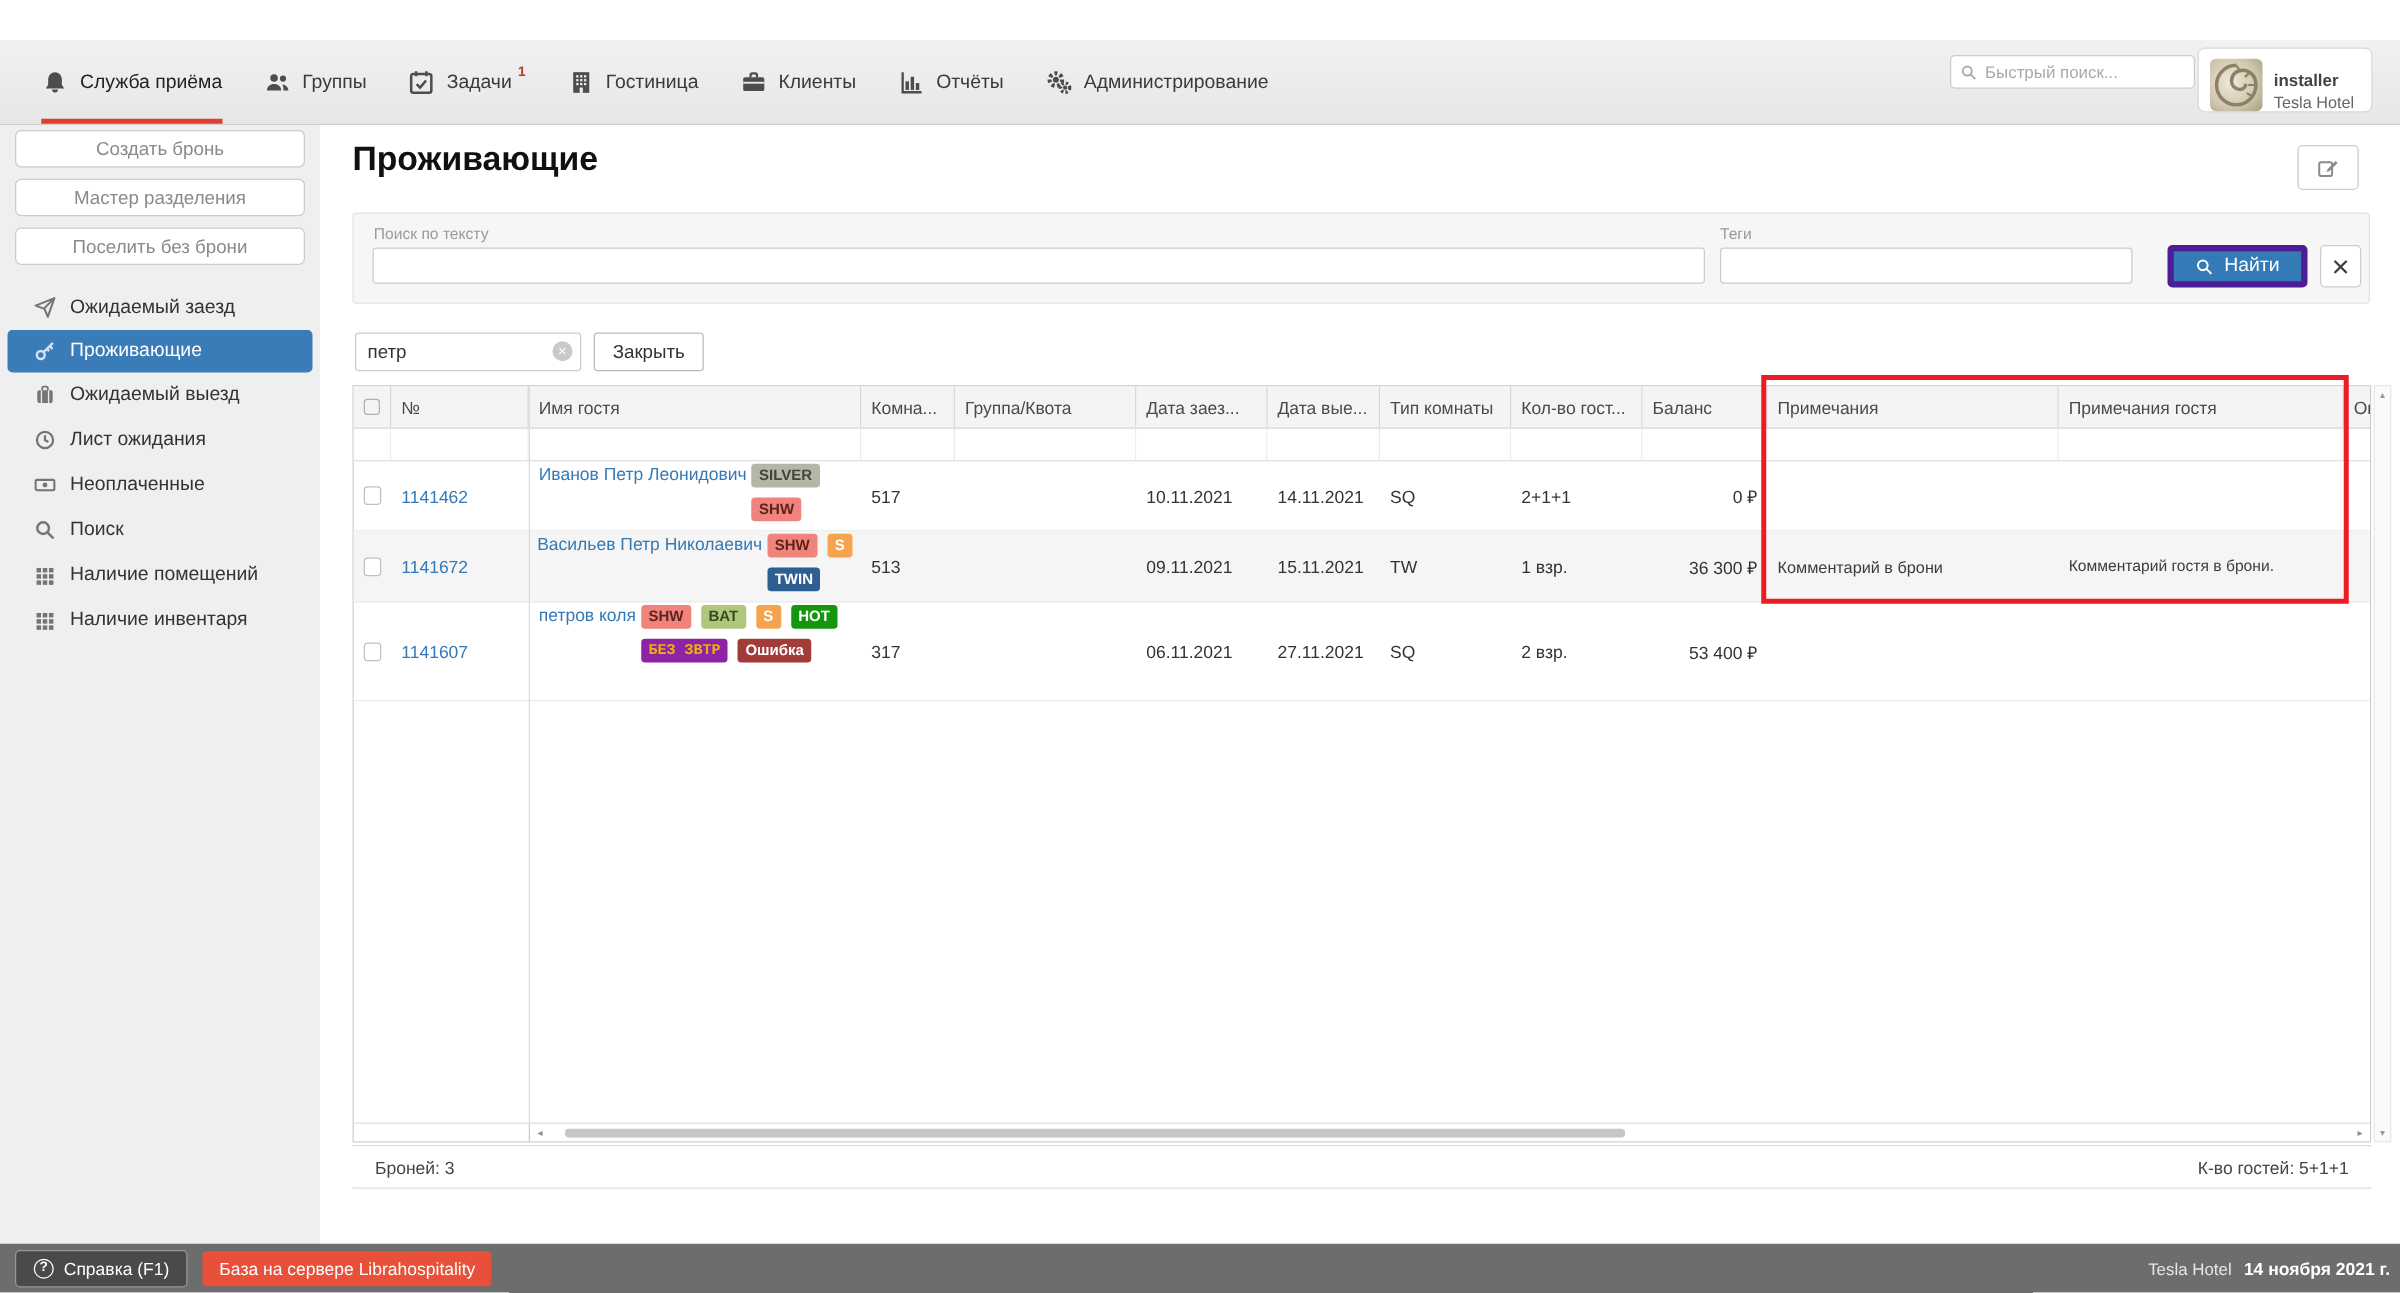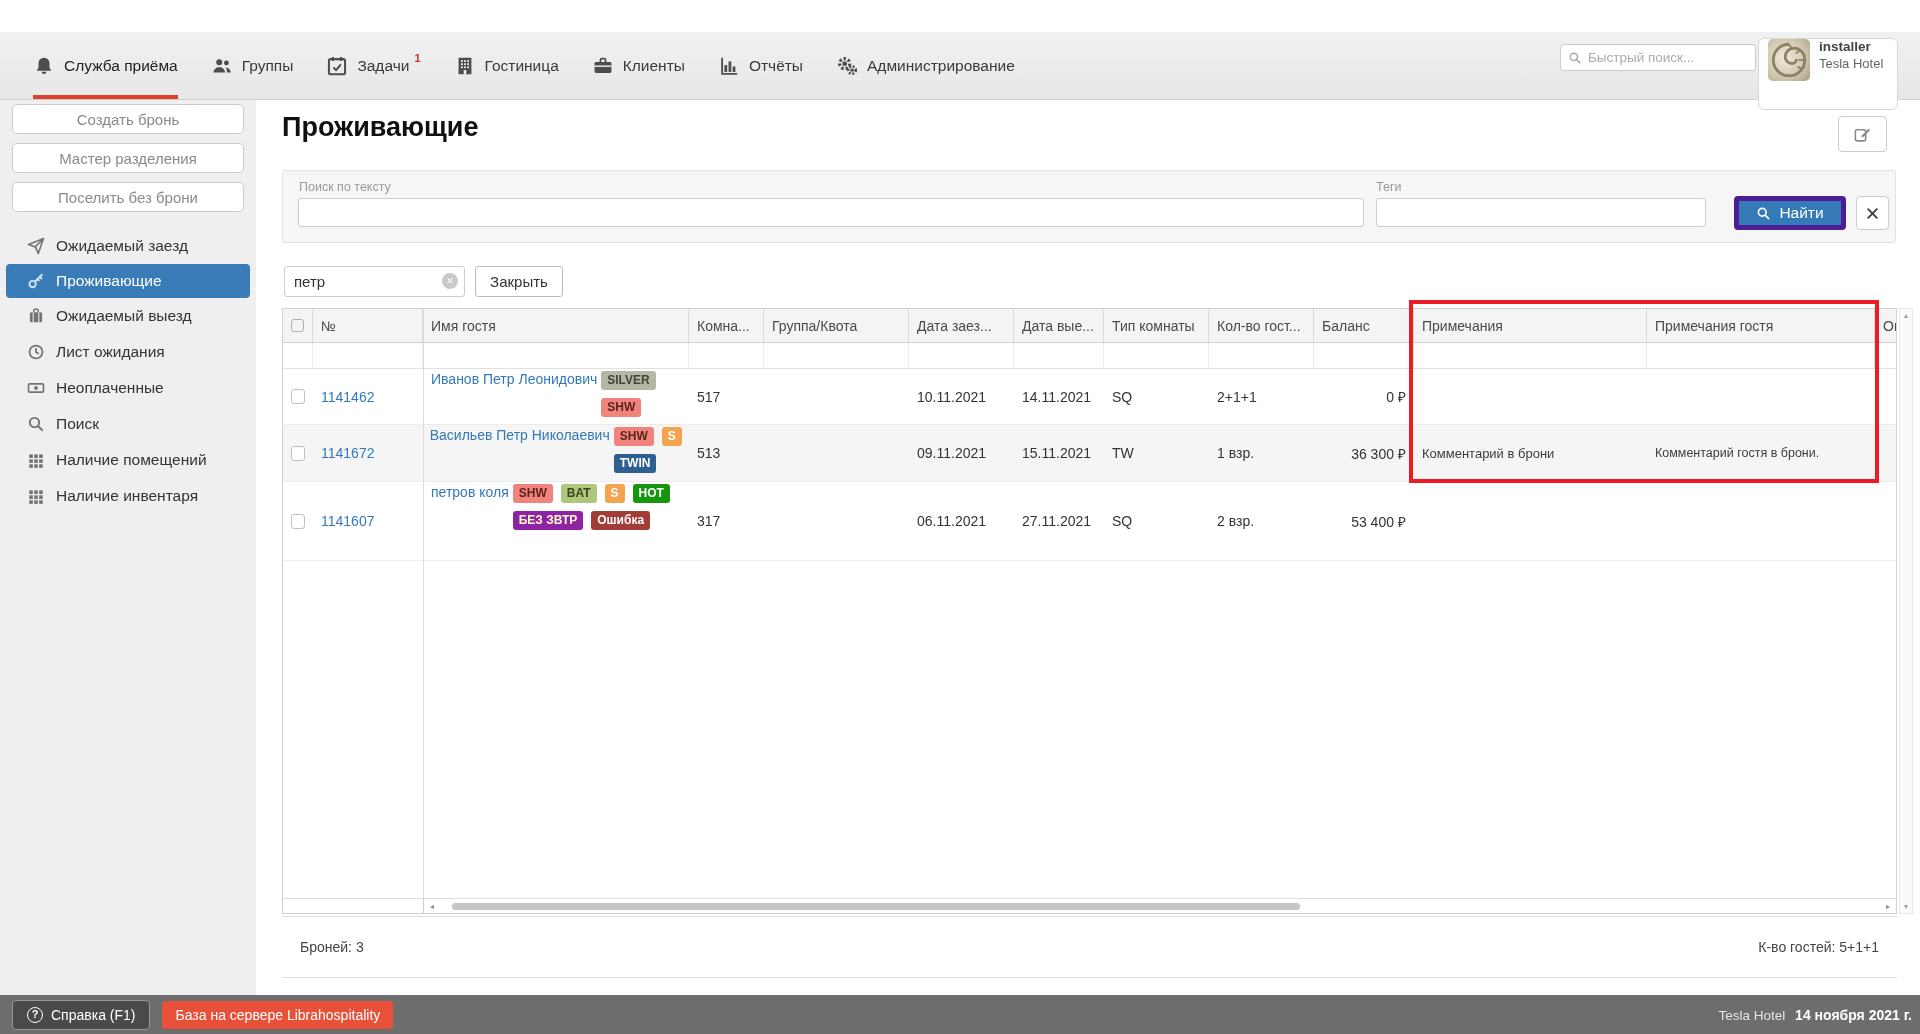--- a/index.html
+++ b/index.html
@@ -17,21 +17,21 @@
   
   .navbar{position:absolute;top:32px;left:0;right:0;height:68px;background:linear-gradient(#f1f1f1,#e7e7e7);border-bottom:1px solid #cfcfcf;display:flex;align-items:stretch}
   .nav-item{display:flex;align-items:center;gap:9px;margin-left:33px;font-size:15.5px;color:#3a3a3a;cursor:pointer;border-bottom:4px solid transparent;padding-top:4px;white-space:nowrap}
   .nav-item.active{border-bottom-color:#e03e2e;color:#222}
   .nav-item svg{width:22px;height:22px;color:#4d4d4d}
   .nav-badge{color:#c4392b;font-size:11px;font-weight:bold;align-self:flex-start;margin-top:16px;margin-left:-4px}
   .quick-search{position:absolute;top:12px;right:164px;width:196px;height:27px;background:#fff;border:1px solid #ccc;border-radius:4px;display:flex;align-items:center;padding:0 7px;gap:6px}
   .quick-search svg{width:14px;height:14px;color:#aaa;flex:none}
   .quick-search input{border:none;outline:none;width:100%;font-size:13.5px;color:#555;font-family:inherit;background:transparent}
   .quick-search input::placeholder{color:#aaa}
-  .user-card{position:absolute;top:6px;right:22px;width:140px;height:72px;background:#fff;border:1px solid #d8d8d8;border-radius:6px;display:flex;align-items:flex-start;gap:9px;padding:0 9px;cursor:pointer}
+  .user-card{position:absolute;top:6px;right:22px;width:140px;height:52px;background:#fff;border:1px solid #d8d8d8;border-radius:6px;display:flex;align-items:flex-end;gap:9px;padding:0 9px;cursor:pointer}
   .avatar{width:42px;height:42px;border-radius:5px;flex:none;background:radial-gradient(circle at 40% 45%,#efe9da,#cfc6ae 60%,#a89c82)}
   .user-lines{display:flex;flex-direction:column;gap:2px}
   .user-name{font-size:13.5px;font-weight:bold;color:#444}
   .user-hotel{font-size:13px;color:#666}
 
   
   .sidebar{position:absolute;top:100px;left:0;width:256px;height:895px;background:#efefef}
   .side-btn{display:block;width:232px;margin:0 auto 9px;height:30px;background:#fff;border:1px solid #ccc;border-radius:5px;color:#8a8a8a;font-size:15px;cursor:pointer;font-family:inherit}
   .side-btn:first-child{margin-top:4px}
   .side-list{margin-top:16px}
@@ -86,21 +86,21 @@
   .hscroll{height:15px;border-top:1px solid #ddd;display:flex;align-items:stretch;flex:none}
   .hs-gap{width:141px;border-right:1px solid #ccc}
   .hs-arrow{width:16px;font-size:8px;color:#8a8a8a;display:flex;align-items:center;justify-content:center;cursor:pointer}
   .hs-track{flex:1;position:relative}
   .hs-thumb{position:absolute;left:12px;top:4px;width:848px;height:7px;background:#c6c6c6;border-radius:3px;cursor:pointer}
   .vscroll{position:absolute;left:1899px;top:308px;width:14px;height:606px;background:#fafafa;border:1px solid #e8e8e8;display:flex;flex-direction:column;justify-content:space-between;align-items:center;padding:2px 0}
   .vs-arrow{font-size:8px;color:#9a9a9a;cursor:pointer}
 
   .red-rect{position:absolute;left:1409px;top:300px;width:470px;height:183px;border:4px solid #ed1c24;pointer-events:none}
 
-  .status-row{position:absolute;left:282px;top:916px;width:1615px;height:62px;border-top:1px solid #ddd;border-bottom:1px solid #ddd;display:flex;align-items:center;justify-content:space-between;padding:0 18px;font-size:14px;color:#444;background:#fff}
+  .status-row{position:absolute;left:282px;top:916px;width:1615px;height:35px;border-top:1px solid #ddd;border-bottom:1px solid #ddd;display:flex;align-items:center;justify-content:space-between;padding:0 18px;font-size:14px;color:#444;background:#fff}
 
   
   .footer{position:absolute;left:0;right:0;bottom:0;height:39px;background:#6d6d6d;display:flex;align-items:center}
   .help-btn{margin-left:12px;height:30px;padding:0 14px;background:#4a4a4a;border:1px solid #989898;border-radius:4px;color:#fff;font-size:14px;display:flex;align-items:center;gap:8px;cursor:pointer;font-family:inherit}
   .q-ic{width:16px;height:16px;border:1.4px solid #fff;border-radius:50%;font-size:11px;line-height:13px;text-align:center;font-weight:bold}
   .db-btn{margin-left:12px;height:28px;padding:0 13px;background:#e8503a;border:none;border-radius:3px;color:#fff;font-size:14px;cursor:pointer;font-family:inherit}
   .footer-right{margin-left:auto;margin-right:8px;font-size:13.5px;color:#e6e6e6}
   .footer-right b{color:#fff;margin-left:6px;font-size:14px}
 </style>
 </head>
@@ -465,21 +465,21 @@
       <div class="cell">
           <a class="link">1141607</a>
         </div>
       <div class="cell name-cell">
         <a class="link">петров коля</a>
         <div class="tagrow">
             <span class="tag" style="background: rgb(240, 131, 123); color: rgb(92, 36, 28);">SHW</span>
             <span class="tag" style="background: rgb(174, 199, 125); color: rgb(58, 72, 28);">BAT</span>
             <span class="tag" style="background: rgb(244, 164, 78); color: rgb(255, 255, 255);">S</span>
             <span class="tag" style="background: rgb(21, 150, 15); color: rgb(255, 255, 255);">HOT</span>
-            <span class="tag" style="background: rgb(142, 35, 165); color: #fef9c3;">БЕЗ ЗВТР</span>
+            <span class="tag" style="background: rgb(142, 35, 165); color: #eab308; font-family: Liberation Mono, monospace;">БЕЗ ЗВТР</span>
             <span class="tag" style="background: rgb(162, 60, 56); color: rgb(255, 255, 255);">Ошибка</span>
           </div>
       </div>
       <div class="cell">317</div>
       <div class="cell"></div>
       <div class="cell">06.11.2021</div>
       <div class="cell">27.11.2021</div>
       <div class="cell">SQ</div>
       <div class="cell">2 взр.</div>
       <div class="cell balance-cell">53 400 ₽</div>

